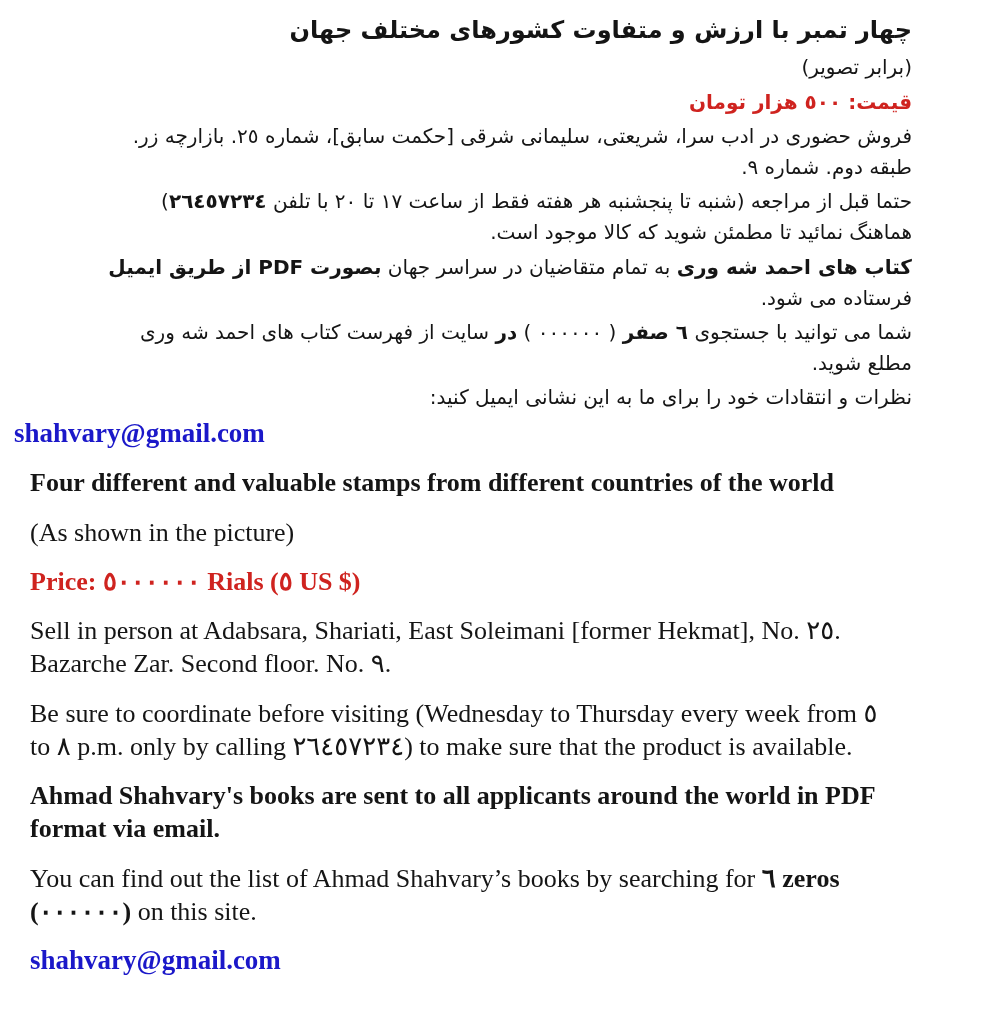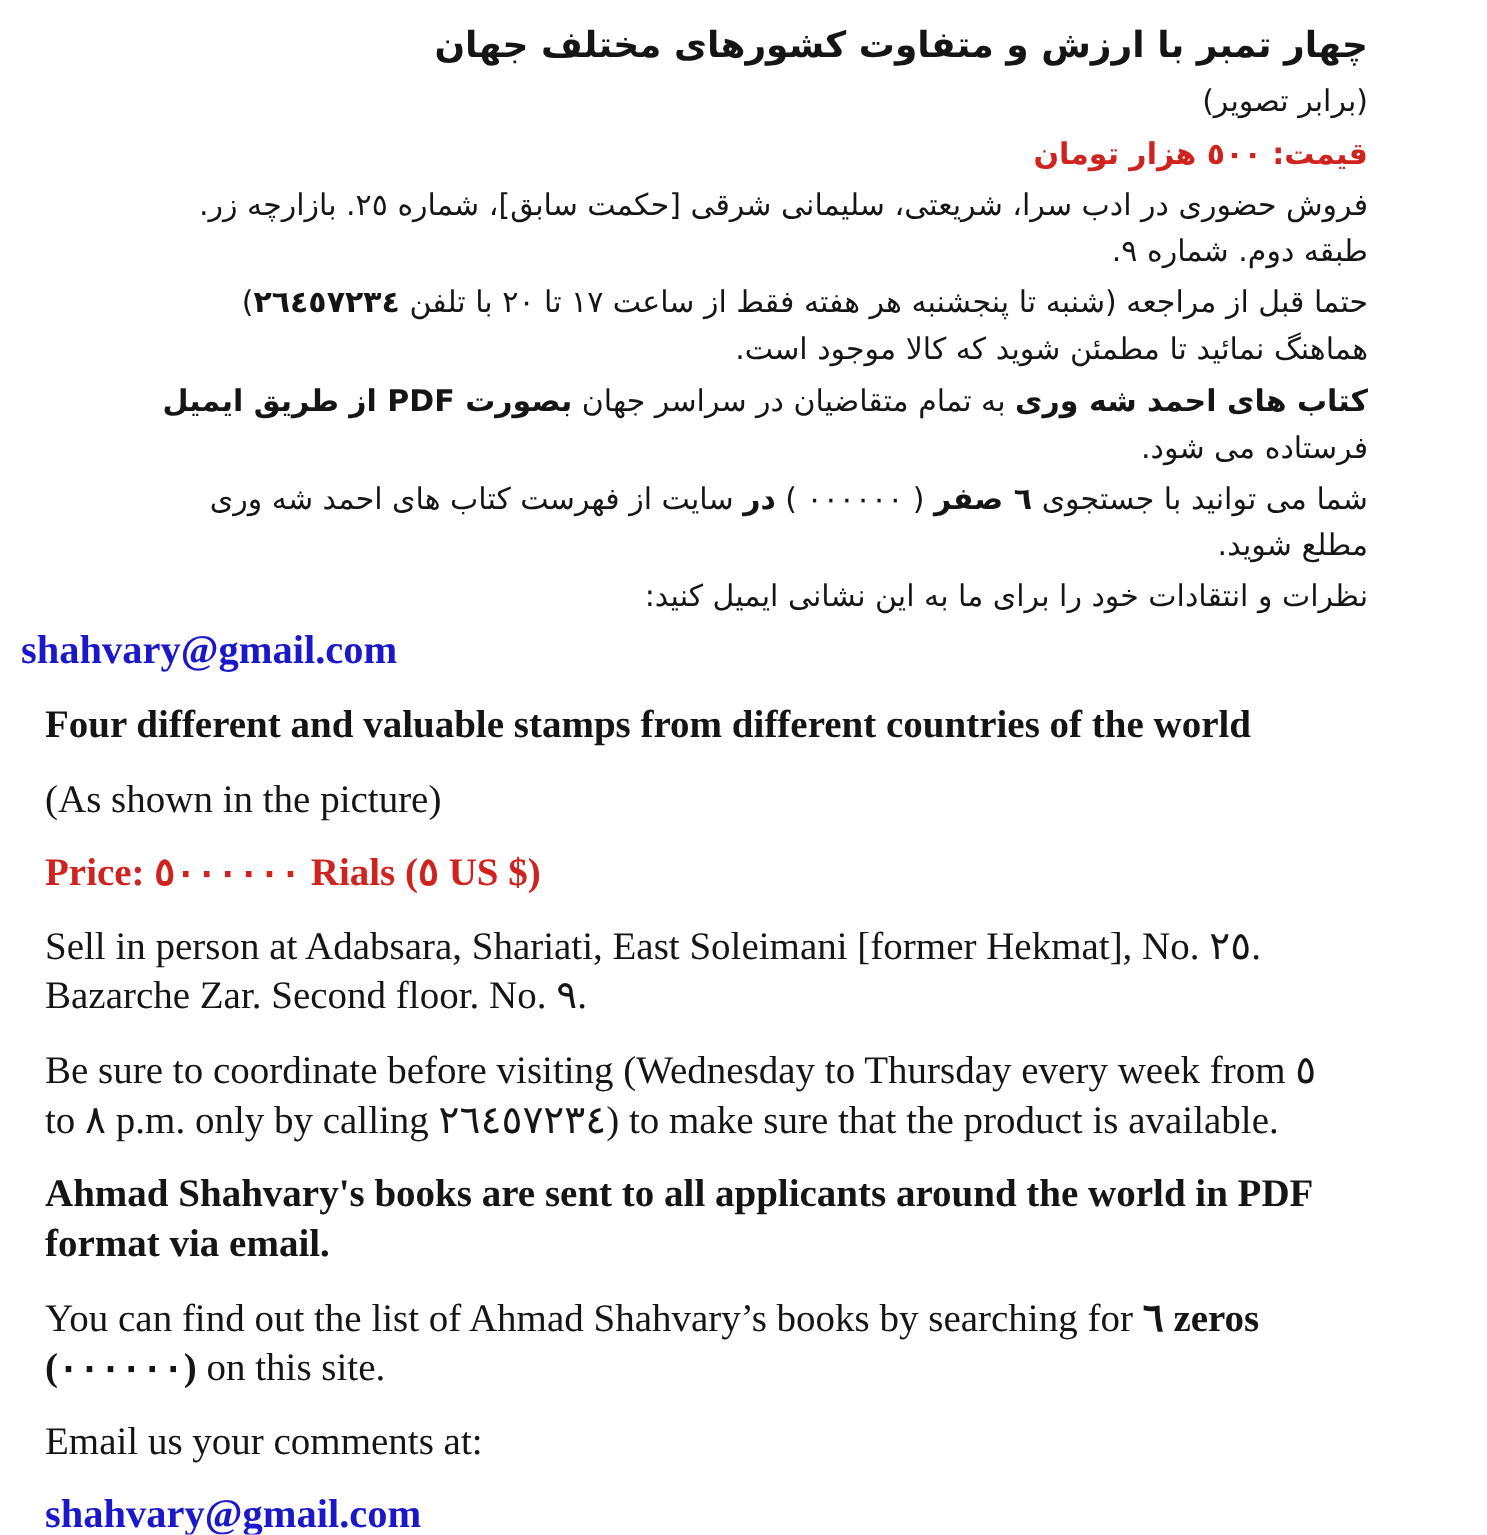--- a/index.html
+++ b/index.html
@@ -74,17 +74,16 @@
   </section>
 
   <section class="en">
     <p class="title b">Four different and valuable stamps from different countries of the world</p>
     <p>(As shown in the picture)</p>
     <p class="red">Price: ٥٠٠٠٠٠٠ Rials (٥ US $)</p>
     <p>Sell in person at Adabsara, Shariati, East Soleimani [former Hekmat], No. ٢٥. Bazarche Zar. Second floor. No. ٩.</p>
     <p>Be sure to coordinate before visiting (Wednesday to Thursday every week from ٥ to ٨ p.m. only by calling ٢٦٤٥٧٢٣٤) to make sure that the product is available.</p>
     <p class="b">Ahmad Shahvary's books are sent to all applicants around the world in PDF format via email.</p>
     <p><span>You can find out the list of Ahmad Shahvary’s books by searching for </span><span class="b">٦ zeros (٠٠٠٠٠٠)</span><span> on this site.</span></p>
-    <p>Email us your comments at:</p>
     <p class="email">shahvary@gmail.com</p>
   </section>
 
 </div>
 
 </body></html>

